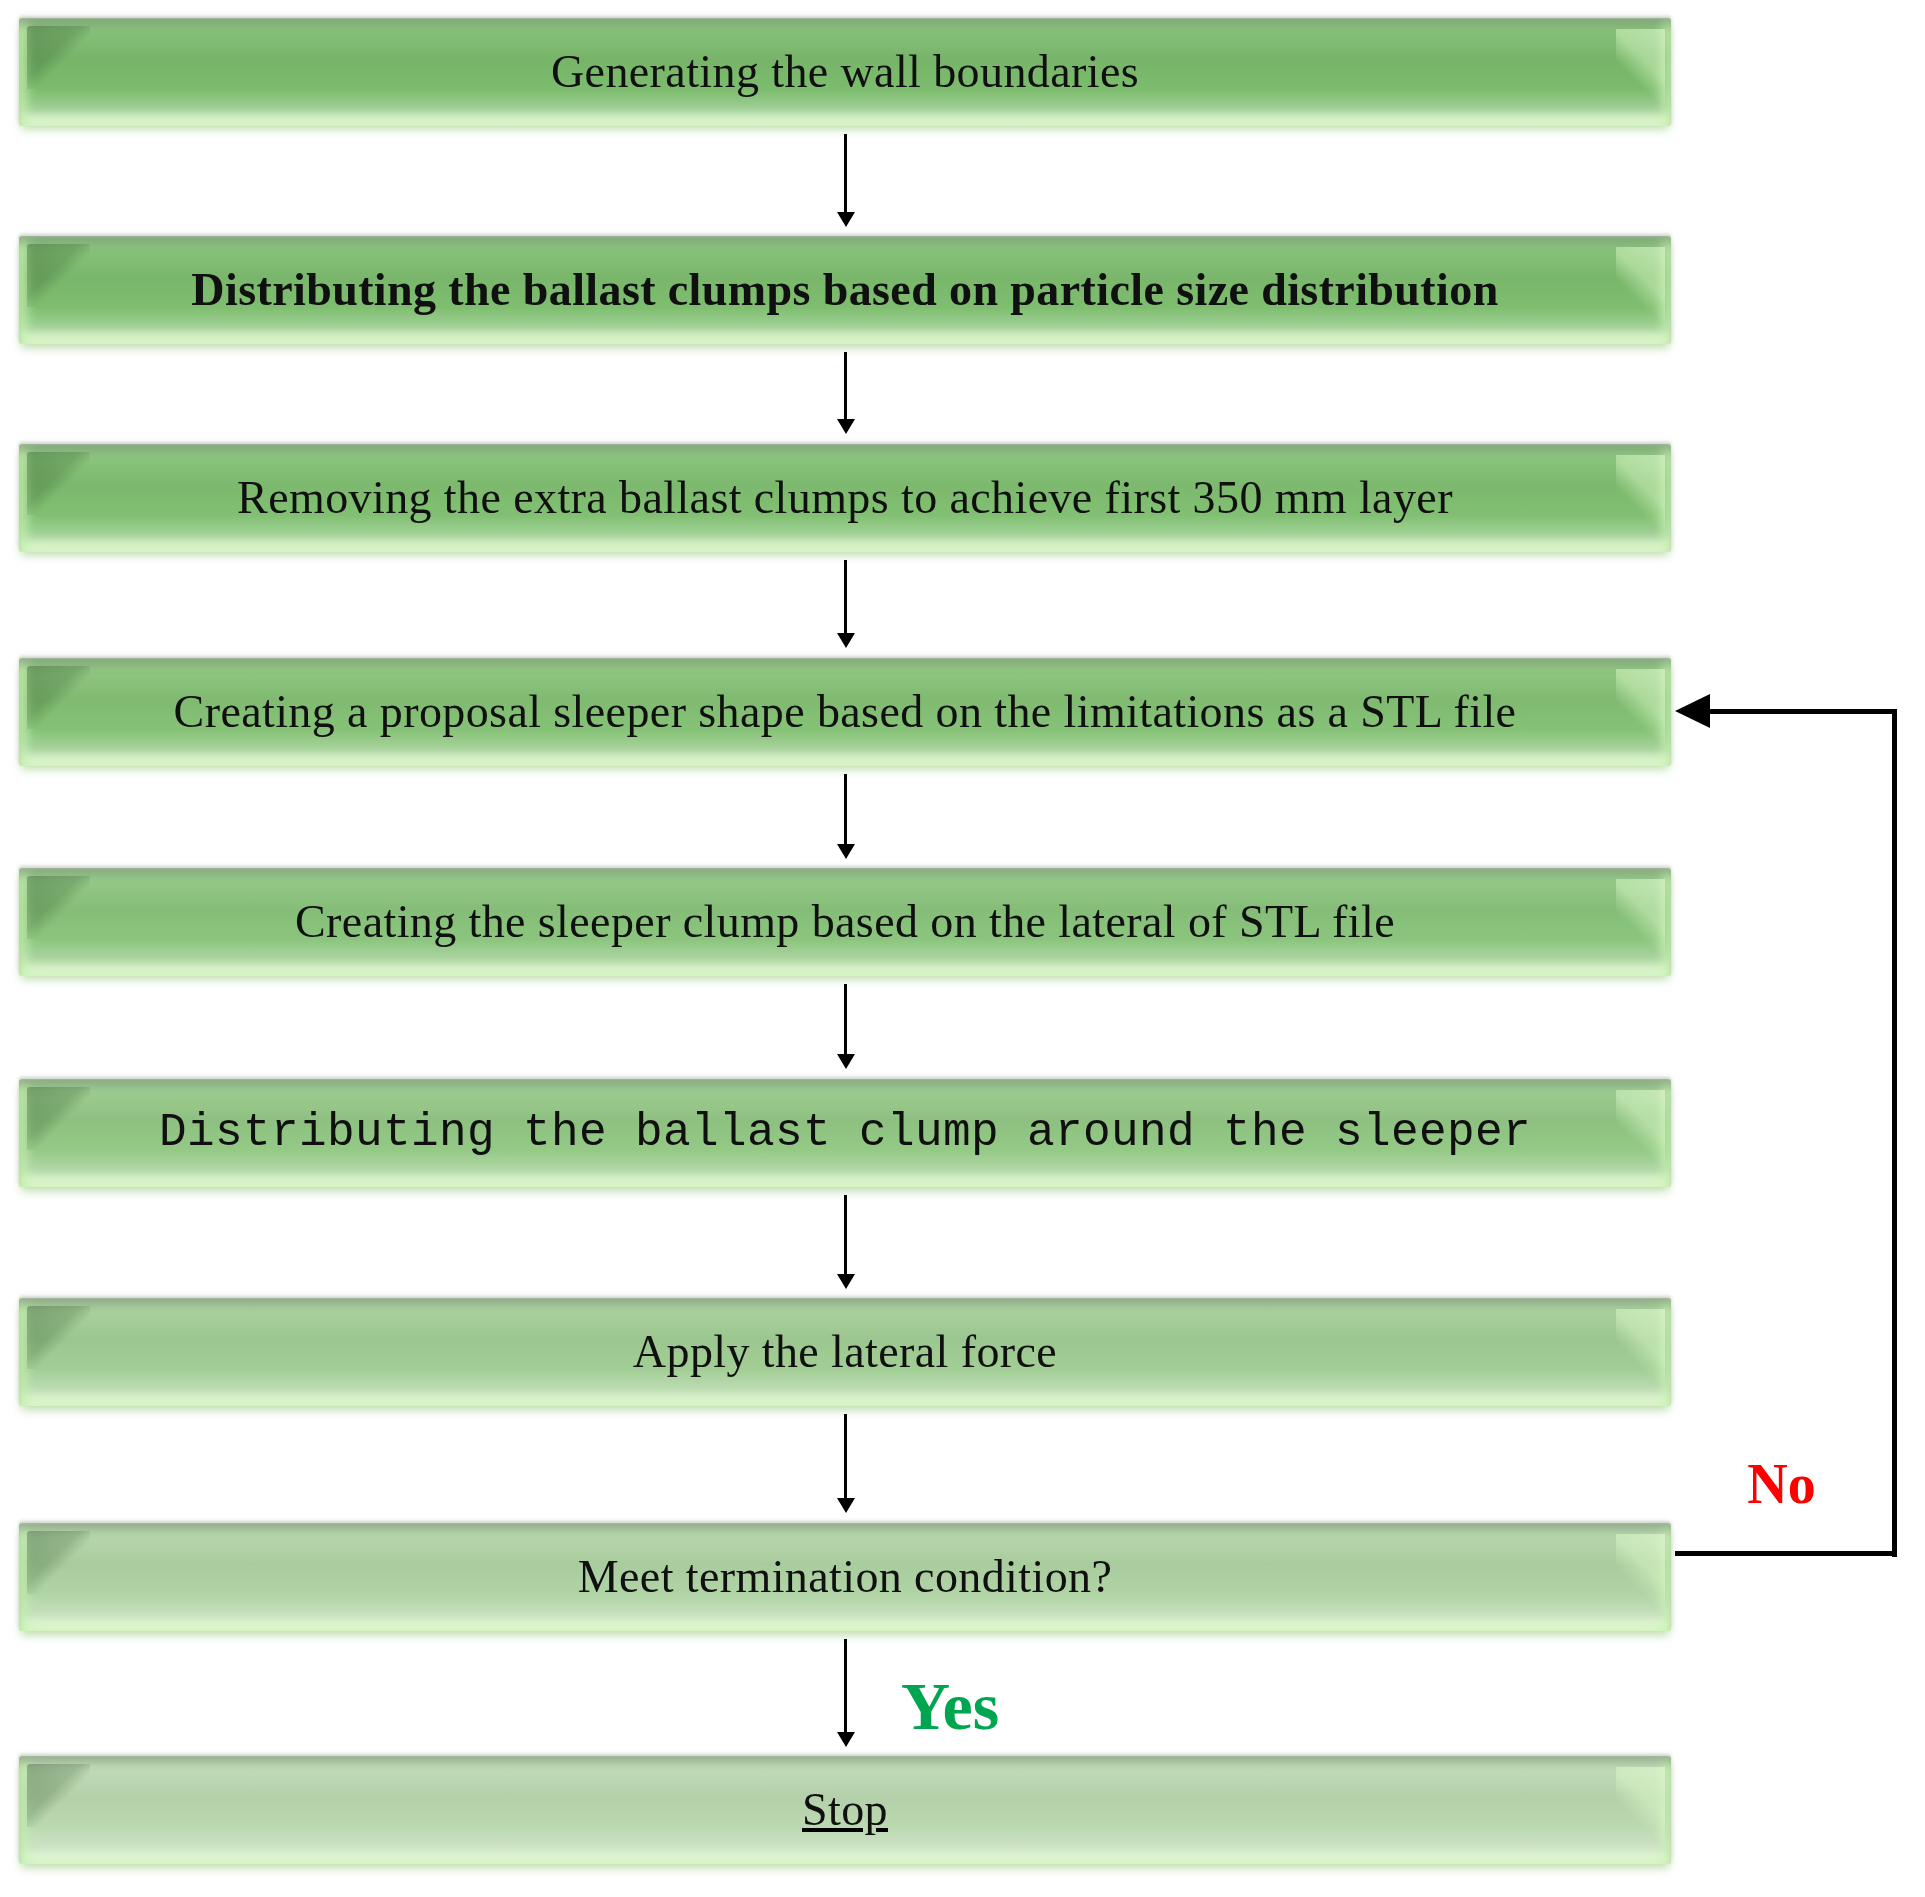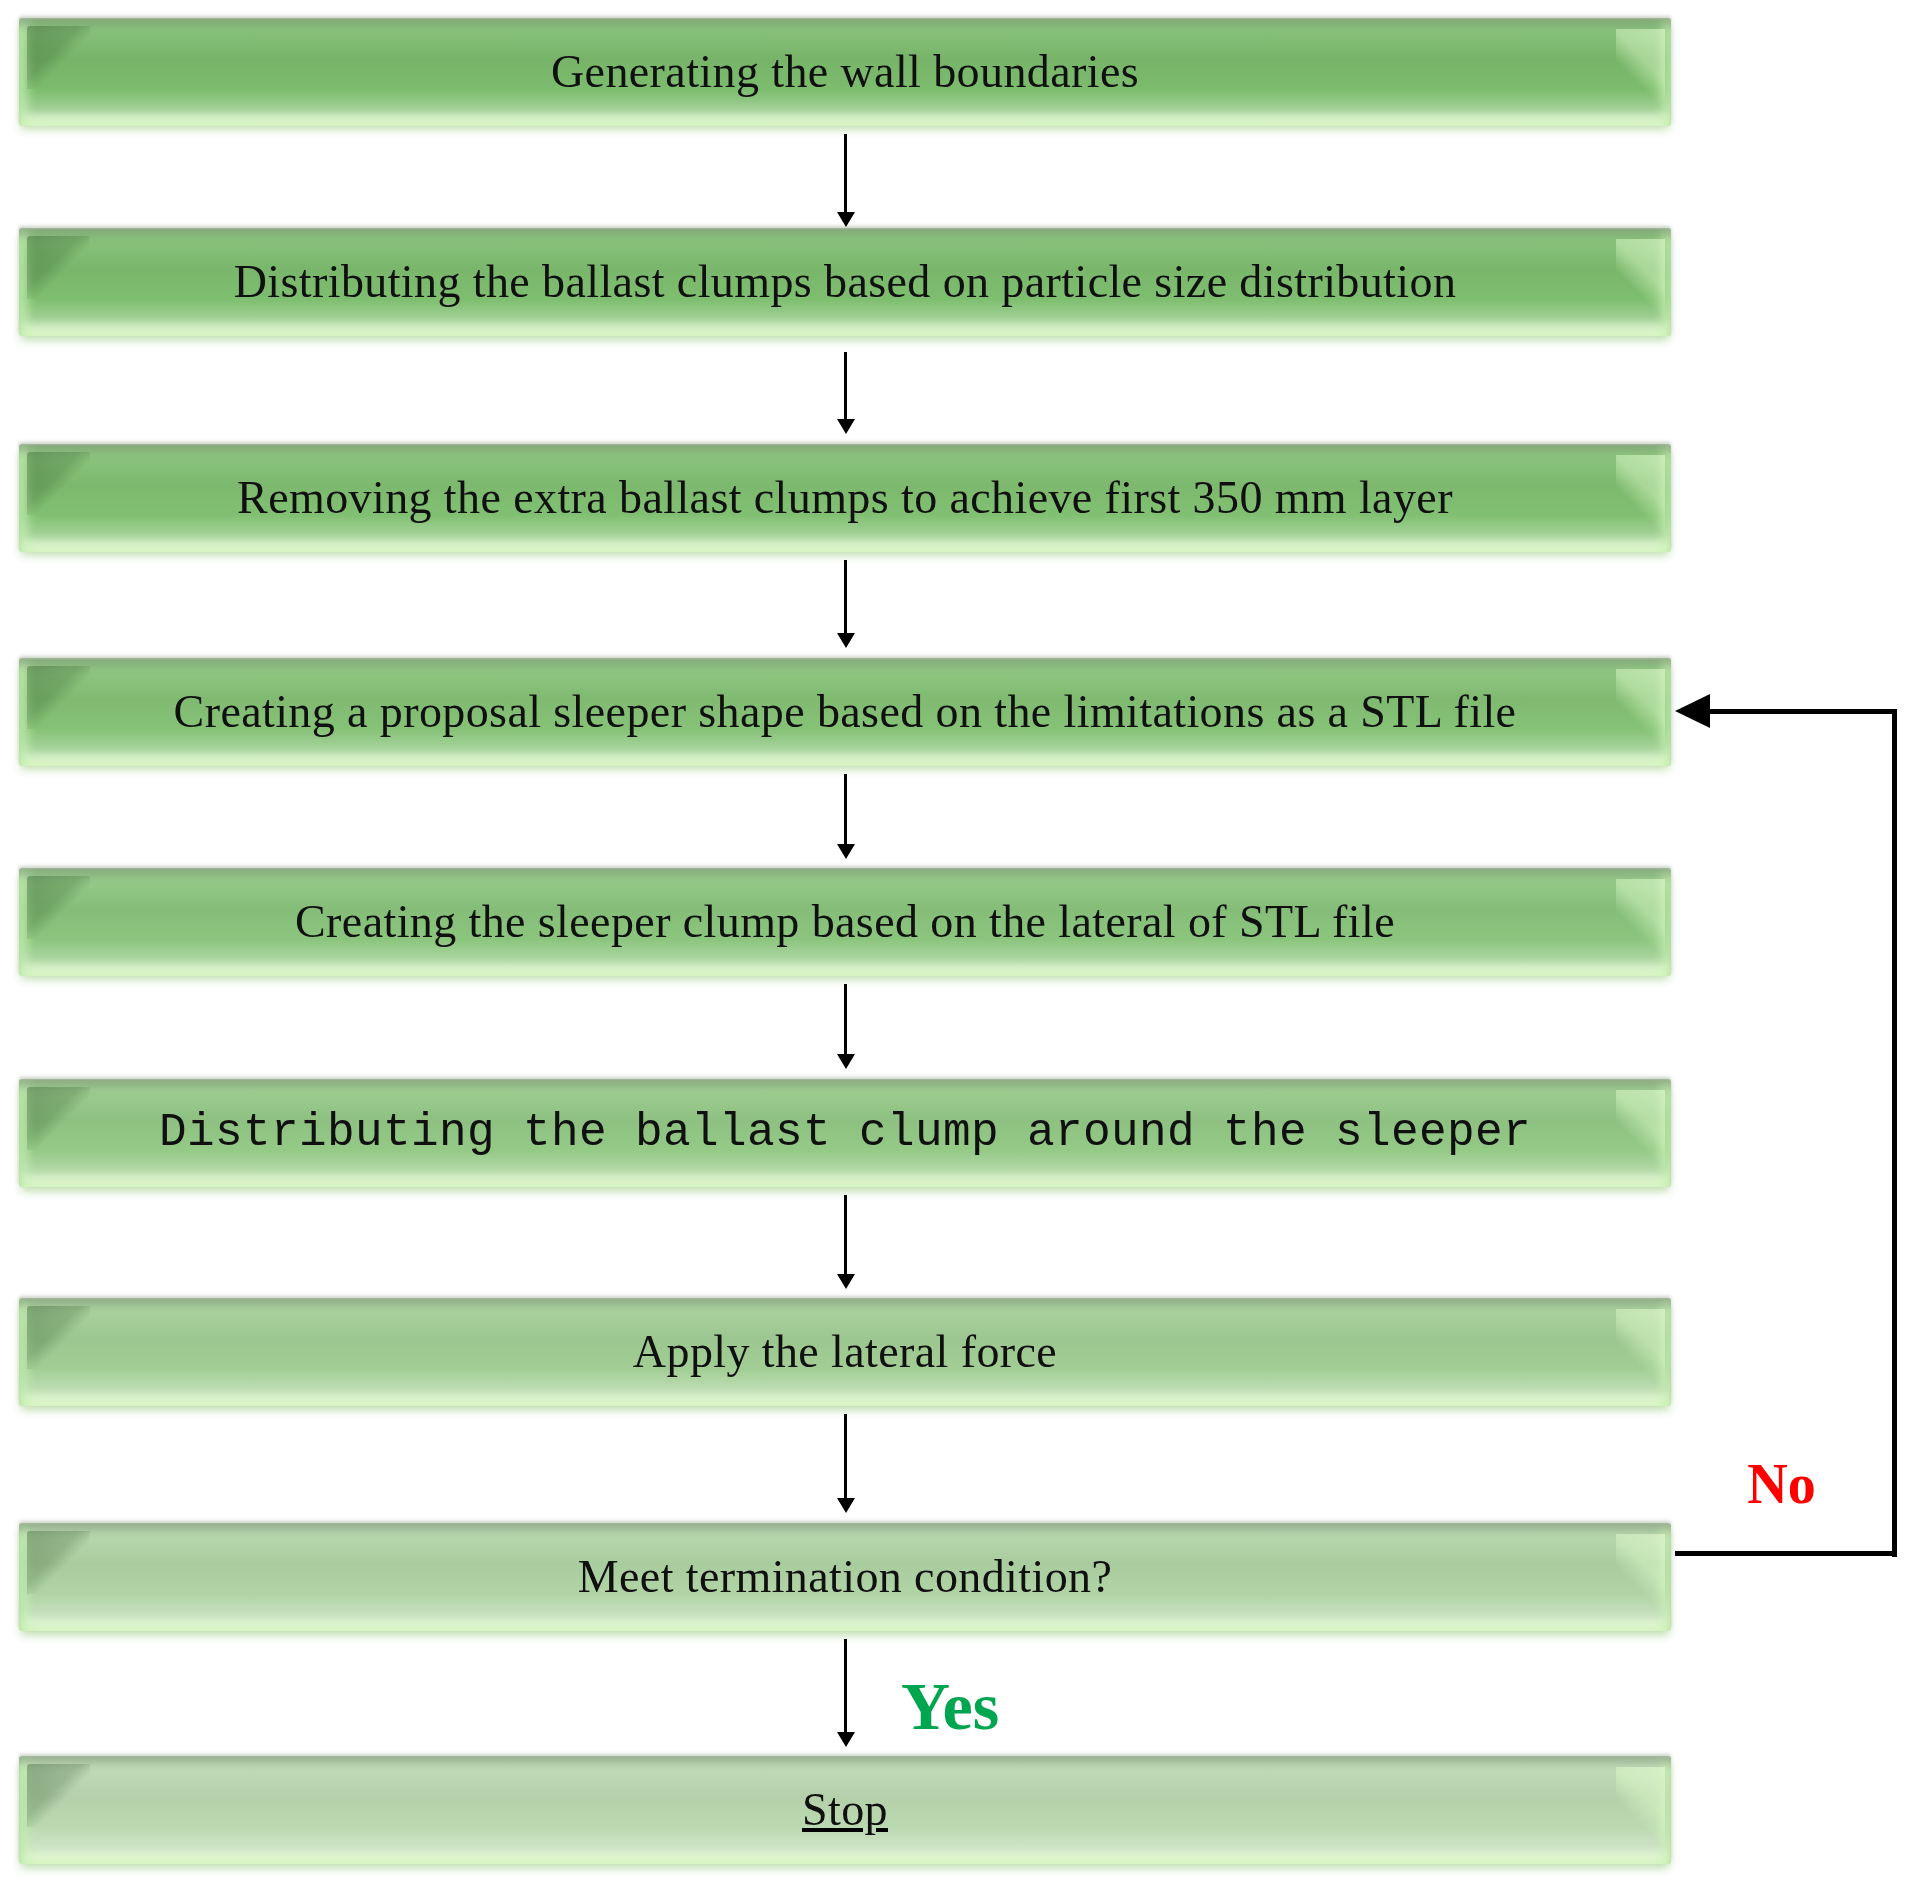--- a/index.html
+++ b/index.html
@@ -88,21 +88,21 @@
 </style>
 </head>
 <body>
 
 <div id="canvas">
 
   <div id="boxes">
       <div class="box" style="top: 18.3px; background: linear-gradient(rgb(140, 196, 127) 4%, rgb(119, 180, 105) 38%, rgb(124, 188, 109) 66%, rgb(163, 208, 153) 86%, rgb(213, 234, 208) 96%, rgb(235, 245, 233) 100%);">
       <span class="box-label" style="color: rgb(16, 16, 16);">Generating the wall boundaries</span>
     </div>
-      <div class="box" style="top: 228px; background: linear-gradient(rgb(141, 198, 128) 4%, rgb(121, 182, 107) 38%, rgb(126, 190, 111) 66%, rgb(165, 210, 154) 86%, rgb(214, 234, 209) 96%, rgb(236, 245, 233) 100%);">
+      <div class="box" style="top: 236px; background: linear-gradient(rgb(141, 198, 128) 4%, rgb(121, 182, 107) 38%, rgb(126, 190, 111) 66%, rgb(165, 210, 154) 86%, rgb(214, 234, 209) 96%, rgb(236, 245, 233) 100%); font-weight: bold;">
       <span class="box-label" style="color: rgb(16, 16, 16);">Distributing the ballast clumps based on particle size distribution</span>
     </div>
       <div class="box" style="top: 444px; background: linear-gradient(rgb(144, 200, 131) 4%, rgb(124, 184, 109) 38%, rgb(129, 192, 114) 66%, rgb(167, 211, 156) 86%, rgb(215, 235, 210) 96%, rgb(236, 246, 234) 100%);">
       <span class="box-label" style="color: rgb(16, 16, 16); font-family: Liberation Serif, serif;">Removing the extra ballast clumps to achieve first 350 mm layer</span>
     </div>
       <div class="box" style="top: 658px; background: linear-gradient(rgb(148, 201, 134) 4%, rgb(128, 186, 113) 38%, rgb(133, 194, 118) 66%, rgb(170, 212, 159) 86%, rgb(216, 235, 211) 96%, rgb(237, 246, 234) 100%);">
       <span class="box-label" style="color: rgb(16, 16, 16); text-align: center;">Creating a proposal sleeper shape based on the limitations as a STL file</span>
     </div>
       <div class="box" style="top: 868px; background: linear-gradient(rgb(153, 204, 141) 4%, rgb(133, 189, 120) 38%, rgb(139, 197, 125) 66%, rgb(174, 214, 164) 86%, rgb(218, 236, 213) 96%, rgb(238, 246, 236) 100%);">
       <span class="box-label" style="color: rgb(16, 16, 16);">Creating the sleeper clump based on the lateral of STL file</span>

